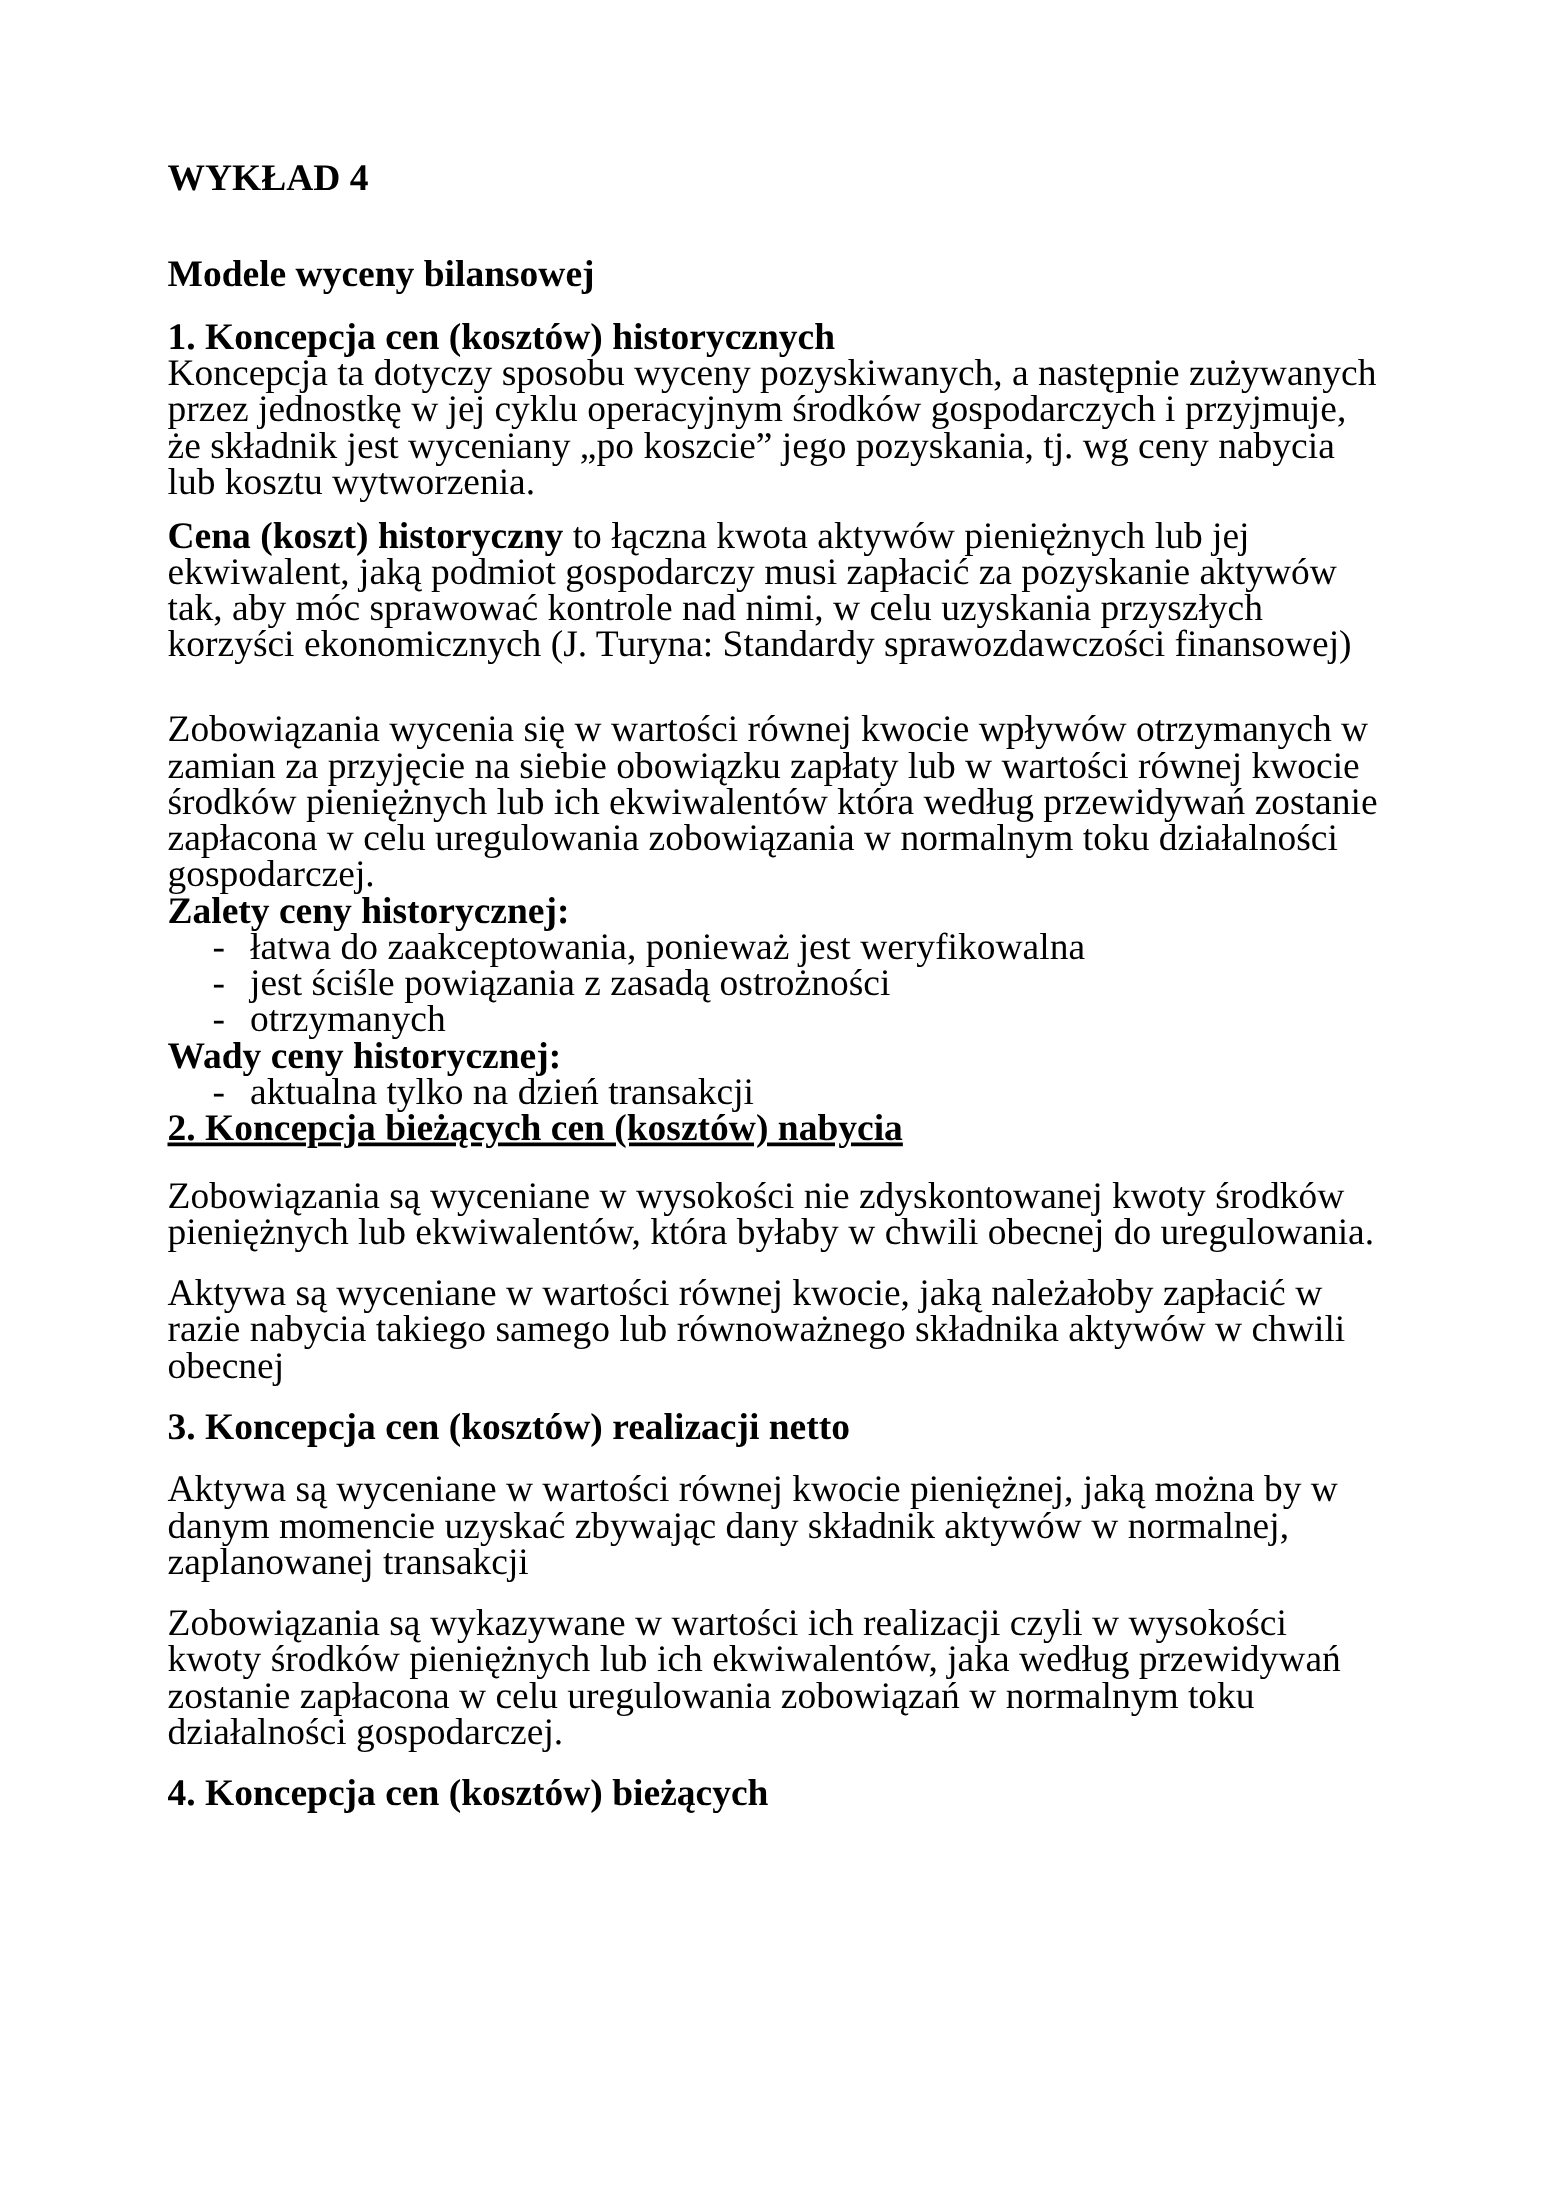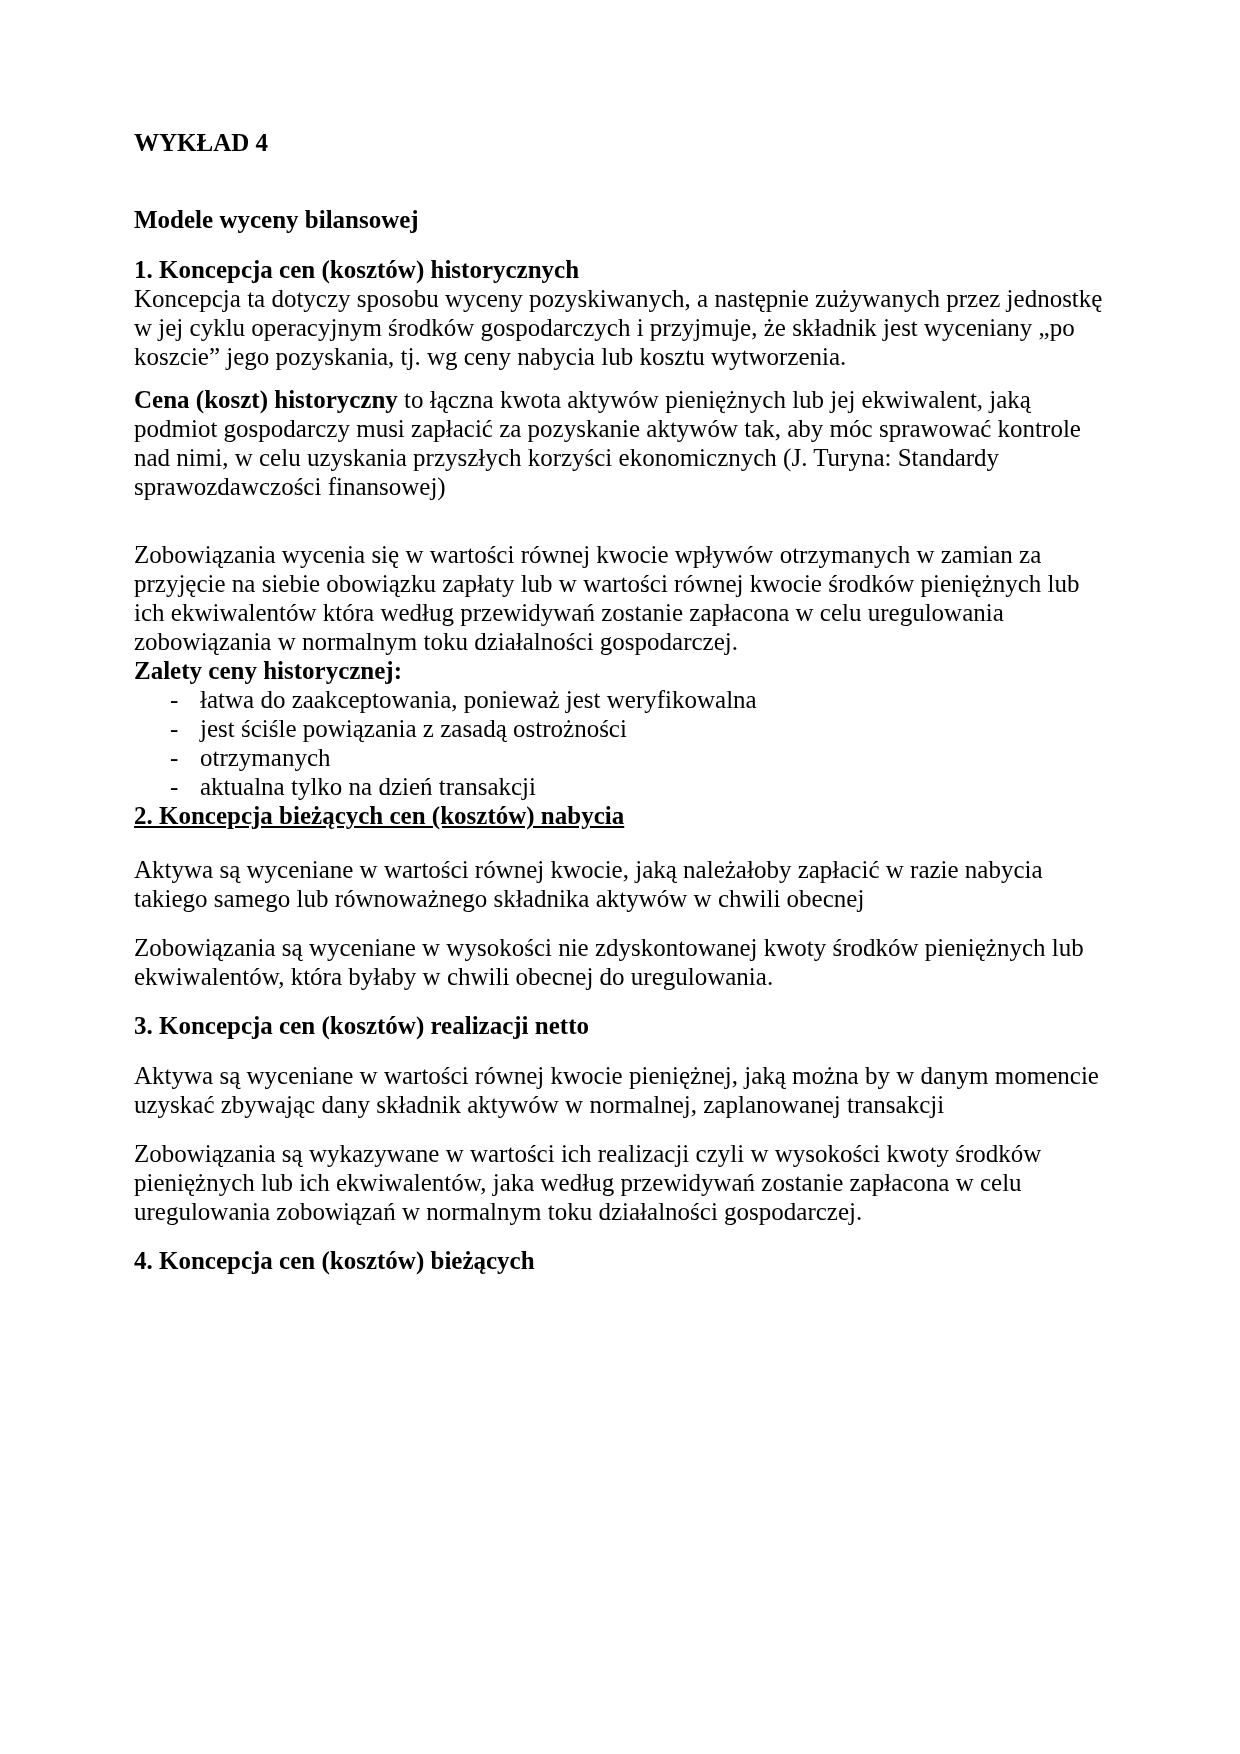--- a/index.html
+++ b/index.html
@@ -5,21 +5,21 @@
   * { box-sizing: border-box; }
   html, body { margin: 0; padding: 0; background: #ffffff; }
   .page {
     position: relative;
     width: 1240px;
     height: 1614px;
     margin: 0 auto;
     background: #ffffff;
     color: #000000;
     font-family: "Liberation Serif", "DejaVu Serif", serif;
-    font-size: 25px;
+    font-size: 30px;
     line-height: 29px;
     padding: 128px 135px 15px 134px;
     overflow: hidden;
   }
   p { margin: 0; }
   .bold { font-weight: bold; }
   .underline { }
   .mb0  { margin-bottom: 0; }
   .mb14 { margin-bottom: 14px; }
   .mb18 { margin-bottom: 18px; }
@@ -64,30 +64,31 @@
     <div class="list-item">
       <span class="bullet">-</span>
       <span class="item-text">jest ściśle powiązania z zasadą ostrożności</span>
     </div>
     <div class="list-item">
       <span class="bullet">-</span>
       <span class="item-text">otrzymanych</span>
     </div>
   </div>
 
+  <p class="bold mb0">Wady ceny historycznej:</p>
   <div class="list mb43">
     <div class="list-item">
       <span class="bullet">-</span>
       <span class="item-text">aktualna tylko na dzień transakcji</span>
     </div>
   </div>
 
   <p class="bold mb25">2. Koncepcja bieżących cen (kosztów) nabycia</p>
+  <p class="mb20">Zobowiązania są wyceniane w wysokości nie zdyskontowanej kwoty środków pieniężnych lub ekwiwalentów, która byłaby w chwili obecnej do uregulowania.</p>
   <p class="mb20">Aktywa są wyceniane w wartości równej kwocie, jaką należałoby zapłacić w razie nabycia takiego samego lub równoważnego składnika aktywów w chwili obecnej</p>
-  <p class="mb20">Zobowiązania są wyceniane w wysokości nie zdyskontowanej kwoty środków pieniężnych lub ekwiwalentów, która byłaby w chwili obecnej do uregulowania.</p>
 
   <p class="bold mb21">3. Koncepcja cen (kosztów) realizacji netto</p>
   <p class="mb20">Aktywa są wyceniane w wartości równej kwocie pieniężnej, jaką można by w danym momencie uzyskać zbywając dany składnik aktywów w normalnej, zaplanowanej transakcji</p>
   <p class="mb20">Zobowiązania są wykazywane w wartości ich realizacji czyli w wysokości kwoty środków pieniężnych lub ich ekwiwalentów, jaka według przewidywań zostanie zapłacona w celu uregulowania zobowiązań w normalnym toku działalności gospodarczej.</p>
 
   <p class="bold mb0">4. Koncepcja cen (kosztów) bieżących</p>
 
 </div>
 
 </body></html>

